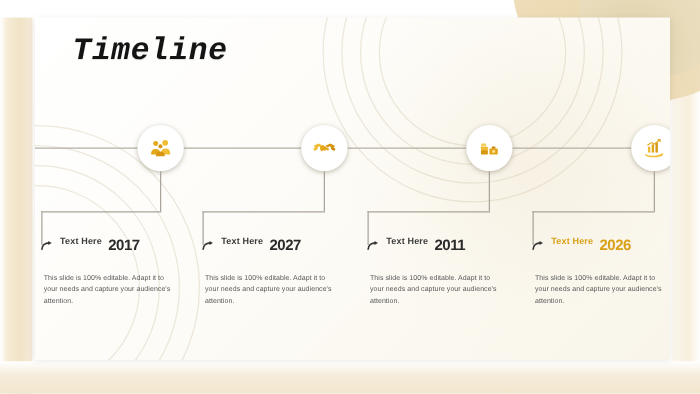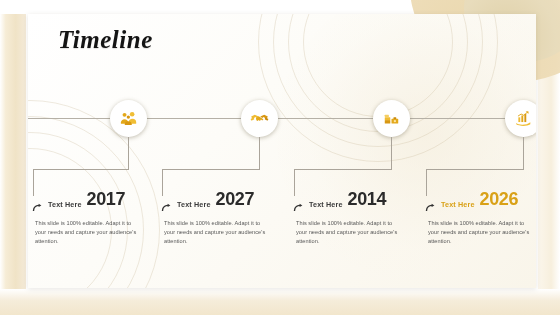--- a/index.html
+++ b/index.html
@@ -109,21 +109,21 @@
     width: 300px; height: 300px;
     border-radius: 50%;
     background: radial-gradient(circle, rgba(243,235,216,0.55) 0%, rgba(250,246,236,0.25) 55%, rgba(255,255,255,0) 75%);
   }
 
   
   .page-title {
     position: absolute;
     left: 30px;
     top: 12px;
-    font-family: Liberation Serif, serif;
+    font-family: Liberation Mono, monospace;
     font-style: italic;
     font-weight: 700;
     font-size: 25px;
     letter-spacing: 0.5px;
     color: #141414;
     text-shadow: 0 1px 1px rgba(0,0,0,0.12);
   }
 
   
   .axis {
@@ -165,42 +165,42 @@
   .conn .v-down {
     position: absolute;
     width: 1px;
     background: #aaa49a;
   }
 
   
   .label-row {
     position: absolute;
     display: flex;
-    align-items: flex-end;
+    align-items: flex-start;
     white-space: nowrap;
   }
   .hook-icon {
     display: inline-block;
     width: 11px;
     height: 11px;
     margin-right: 5px;
     position: relative;
     top: 1px;
   }
   .text-here {
     font-size: 7.2px;
     font-weight: 700;
     color: #3a3a3a;
     letter-spacing: 0.15px;
     margin-right: 5px;
     position: relative;
     top: -1px;
   }
   .year {
-    font-size: 18px;
+    font-size: 12px;
     font-weight: 700;
     color: #2b2b2b;
     letter-spacing: -0.4px;
   }
   .label-row.accent .text-here { color: #d9a117; }
   .label-row.accent .year { color: #d9a117; }
 
   
   .body-copy {
     position: absolute;
@@ -318,21 +318,21 @@
       <div class="v-down" style="left:266px; top:155px; height:27px;"></div>
     </div>
     <div class="label-row" style="left:265px; top:175px;">
       <span class="hook-icon">
         <svg width="11" height="11" viewBox="0 0 12 12">
           <path d="M1.6 8.6 C1.6 4.2 5 2.6 8.2 2.6" stroke="#333" stroke-width="1.5" fill="none"></path>
           <path d="M7.2 0.9 L10.2 2.7 L7.2 4.4 Z" fill="#333"></path>
         </svg>
       </span>
       <span class="text-here">Text Here</span>
-      <span class="year">2014</span>
+      <span class="year">2011</span>
     </div>
     <div class="body-copy" style="left:268px; top:205px;">This slide is 100% editable. Adapt it to your needs and capture your audience's attention.</div>
 
     <div class="node" style="left:477px;">
       <span>
         <svg width="19" height="19" viewBox="0 0 24 24">
           <rect x="5.5" y="10.5" width="2.4" height="6" fill="#EFBB33"></rect>
           <rect x="9.3" y="8.2" width="2.4" height="8.3" fill="#E3A81A"></rect>
           <rect x="13.1" y="6.2" width="2.4" height="10.3" fill="#D89712"></rect>
           <path d="M5 9 L9 6.4 L12.4 8 L17.4 3.6" stroke="#E3A81A" stroke-width="1.2" fill="none"></path>

